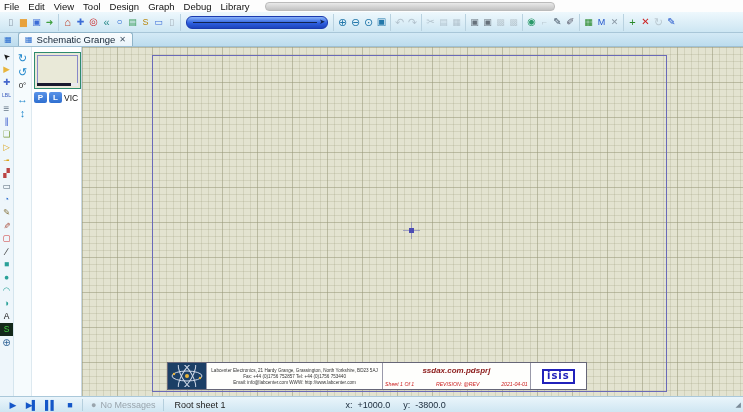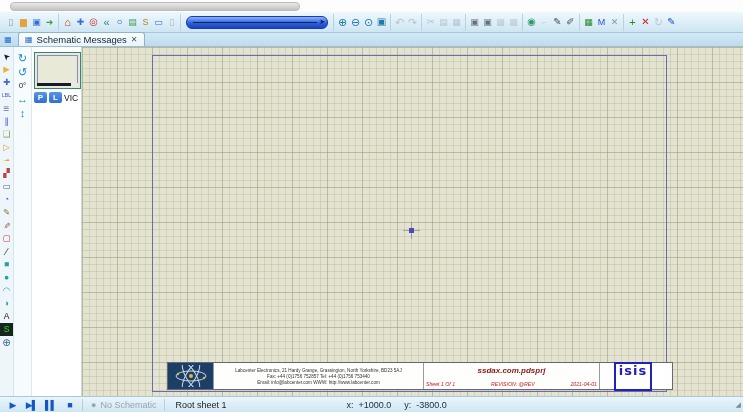--- a/index.html
+++ b/index.html
@@ -55,48 +55,59 @@
       linear-gradient(rgba(165,165,135,.28) 1px,transparent 1px),
       linear-gradient(90deg,rgba(165,165,135,.28) 1px,transparent 1px);
     background-size:35px 35px,35px 35px,7px 7px,7px 7px;}
   .sheet{position:absolute;left:70px;top:8px;width:513px;height:335px;border:1px solid var(--sheet_border);}
   .origin{position:absolute;left:250px;top:166px;width:17px;height:17px;}
   .origin .h{position:absolute;left:0;right:0;top:8px;height:1px;background:rgba(110,110,180,.55);}
   .origin .v{position:absolute;top:0;bottom:0;left:8px;width:1px;background:rgba(110,110,180,.55);}
   .origin .dot{position:absolute;left:6px;top:6px;width:5px;height:5px;background:#4b4bb4;}
 
   
-  .titleblock{position:absolute;left:14px;top:306px;width:506px;height:28px;background:#fefefc;border:1px solid #667;display:flex;box-sizing:border-box;}
+  .titleblock{position:absolute;left:14px;top:306px;width:420px;height:28px;background:#fefefc;border:1px solid #667;display:flex;box-sizing:border-box;}
   .tb-cell{box-sizing:border-box;border-right:1px solid #99a;}
   .tb-logo{width:46px;background:#1c3f66;display:flex;align-items:center;justify-content:center;}
   .tb-address{width:210px;display:flex;flex-direction:column;justify-content:center;align-items:center;gap:1px;}
   .tb-address div{font-size:4.6px;color:#333;white-space:nowrap;}
   .tb-mid{width:176px;position:relative;}
   .tb-filename{position:absolute;left:0;right:0;top:3px;text-align:center;font-size:8px;font-weight:bold;font-style:italic;color:var(--filename_red);}
   .tb-botrow{position:absolute;left:2px;right:2px;bottom:2px;display:flex;justify-content:space-between;align-items:flex-end;}
   .tb-sheet,.tb-rev,.tb-date{font-size:5.2px;font-style:italic;color:var(--titleblock_red);white-space:nowrap;}
   .tb-isis{width:66px;border-right:none;display:flex;align-items:center;justify-content:center;background:#fff;}
-  .isis-text{border:2px solid var(--isis_blue);color:var(--isis_blue);font-weight:bold;font-size:13px;line-height:1;padding:0 3px 12px 3px;letter-spacing:1px;font-family:"DejaVu Sans",sans-serif;}
+  .isis-text{border:2px solid var(--isis_blue);color:var(--isis_blue);font-weight:bold;font-size:10px;line-height:1;padding:0 3px 1px 3px;letter-spacing:1px;font-family:"DejaVu Sans",sans-serif;}
 
   
   .statusbar{position:absolute;left:0;top:396px;width:743px;height:16px;background:linear-gradient(#eaf5fb,#cfe6f2);border-top:1px solid #aac8da;display:flex;align-items:center;box-sizing:border-box;font-size:9px;}
   .simbtns{display:flex;align-items:center;gap:2px;padding:0 4px;border-right:1px solid #b5cfdd;height:12px;}
   .simbtn{width:17px;height:12px;display:flex;align-items:center;justify-content:center;font-size:9px;color:#1456c8;cursor:default;letter-spacing:-1px;}
   .msg{display:flex;align-items:center;gap:4px;padding:0 8px;color:#9aa5ad;border-right:1px solid #b5cfdd;height:12px;}
   .msg .ball{font-size:9px;color:#9aa5ad;}
   .sheetname{padding:0 10px;color:#222;}
   .coords{margin-left:110px;color:#1a2a3a;display:flex;gap:5px;}
   .grip{margin-left:auto;margin-right:2px;color:#7b8b98;font-size:7px;}
 </style>
 </head>
 <body>
 
 <div id="app">
 
   <div class="menubar">
+    <div style="display:flex;align-items:center;">
+
+    <span class="menu-item">File</span>
+        <span class="menu-item">Edit</span>
+        <span class="menu-item">View</span>
+        <span class="menu-item">Tool</span>
+        <span class="menu-item">Design</span>
+        <span class="menu-item">Graph</span>
+        <span class="menu-item">Debug</span>
+        <span class="menu-item">Library</span>
+      </div>
     <div class="menu-filler"></div>
   </div>
 
   <div class="toolbar">
     <div class="tgroup">
 
     <span class="icon" style="color: rgb(143, 157, 170);">▯</span>
         <span class="icon" style="color: rgb(232, 162, 60);">▆</span>
         <span class="icon" style="color: rgb(58, 107, 214);">▣</span>
         <span class="icon" style="color: rgb(63, 160, 63);">➜</span>
@@ -163,21 +174,21 @@
         <span class="icon" style="color: rgb(204, 34, 34); font-size: 10px;">✕</span>
         <span class="icon dim" style="color: rgb(154, 165, 173); font-size: 11px;">↻</span>
         <span class="icon" style="color: rgb(34, 85, 204); font-size: 10px;">✎</span>
       </div>
   </div>
 
   <div class="tabbar">
     <span class="tab-appicon" style="color:#2266cc;">▦</span>
     <div class="tab">
       <span style="color:#2266cc;font-size:8px;">▦</span>
-      <span>Schematic Messages</span>
+      <span>Schematic Grange</span>
       <span class="close">✕</span>
     </div>
   </div>
 
   <div class="main">
 
     <div class="col-modes">
 
     <span class="ltool" style="color: rgb(26, 26, 26); transform: rotate(-135deg);">➤</span>
         <span class="ltool" style="color: rgb(232, 180, 60);">▶</span>
@@ -276,21 +287,21 @@
   <div class="statusbar">
     <div class="simbtns">
 
     <span class="simbtn">▶</span>
         <span class="simbtn">▶▌</span>
         <span class="simbtn">▌▌</span>
         <span class="simbtn">■</span>
       </div>
     <div class="msg">
       <span class="ball">●</span>
-      <span>No Schematic</span>
+      <span>No Messages</span>
     </div>
     <span class="sheetname">Root sheet 1</span>
     <div class="coords">
       <span>x:</span>
       <span>+1000.0</span>
       <span style="margin-left:8px;">y:</span>
       <span>-3800.0</span>
     </div>
     <span class="grip">◢</span>
   </div>

